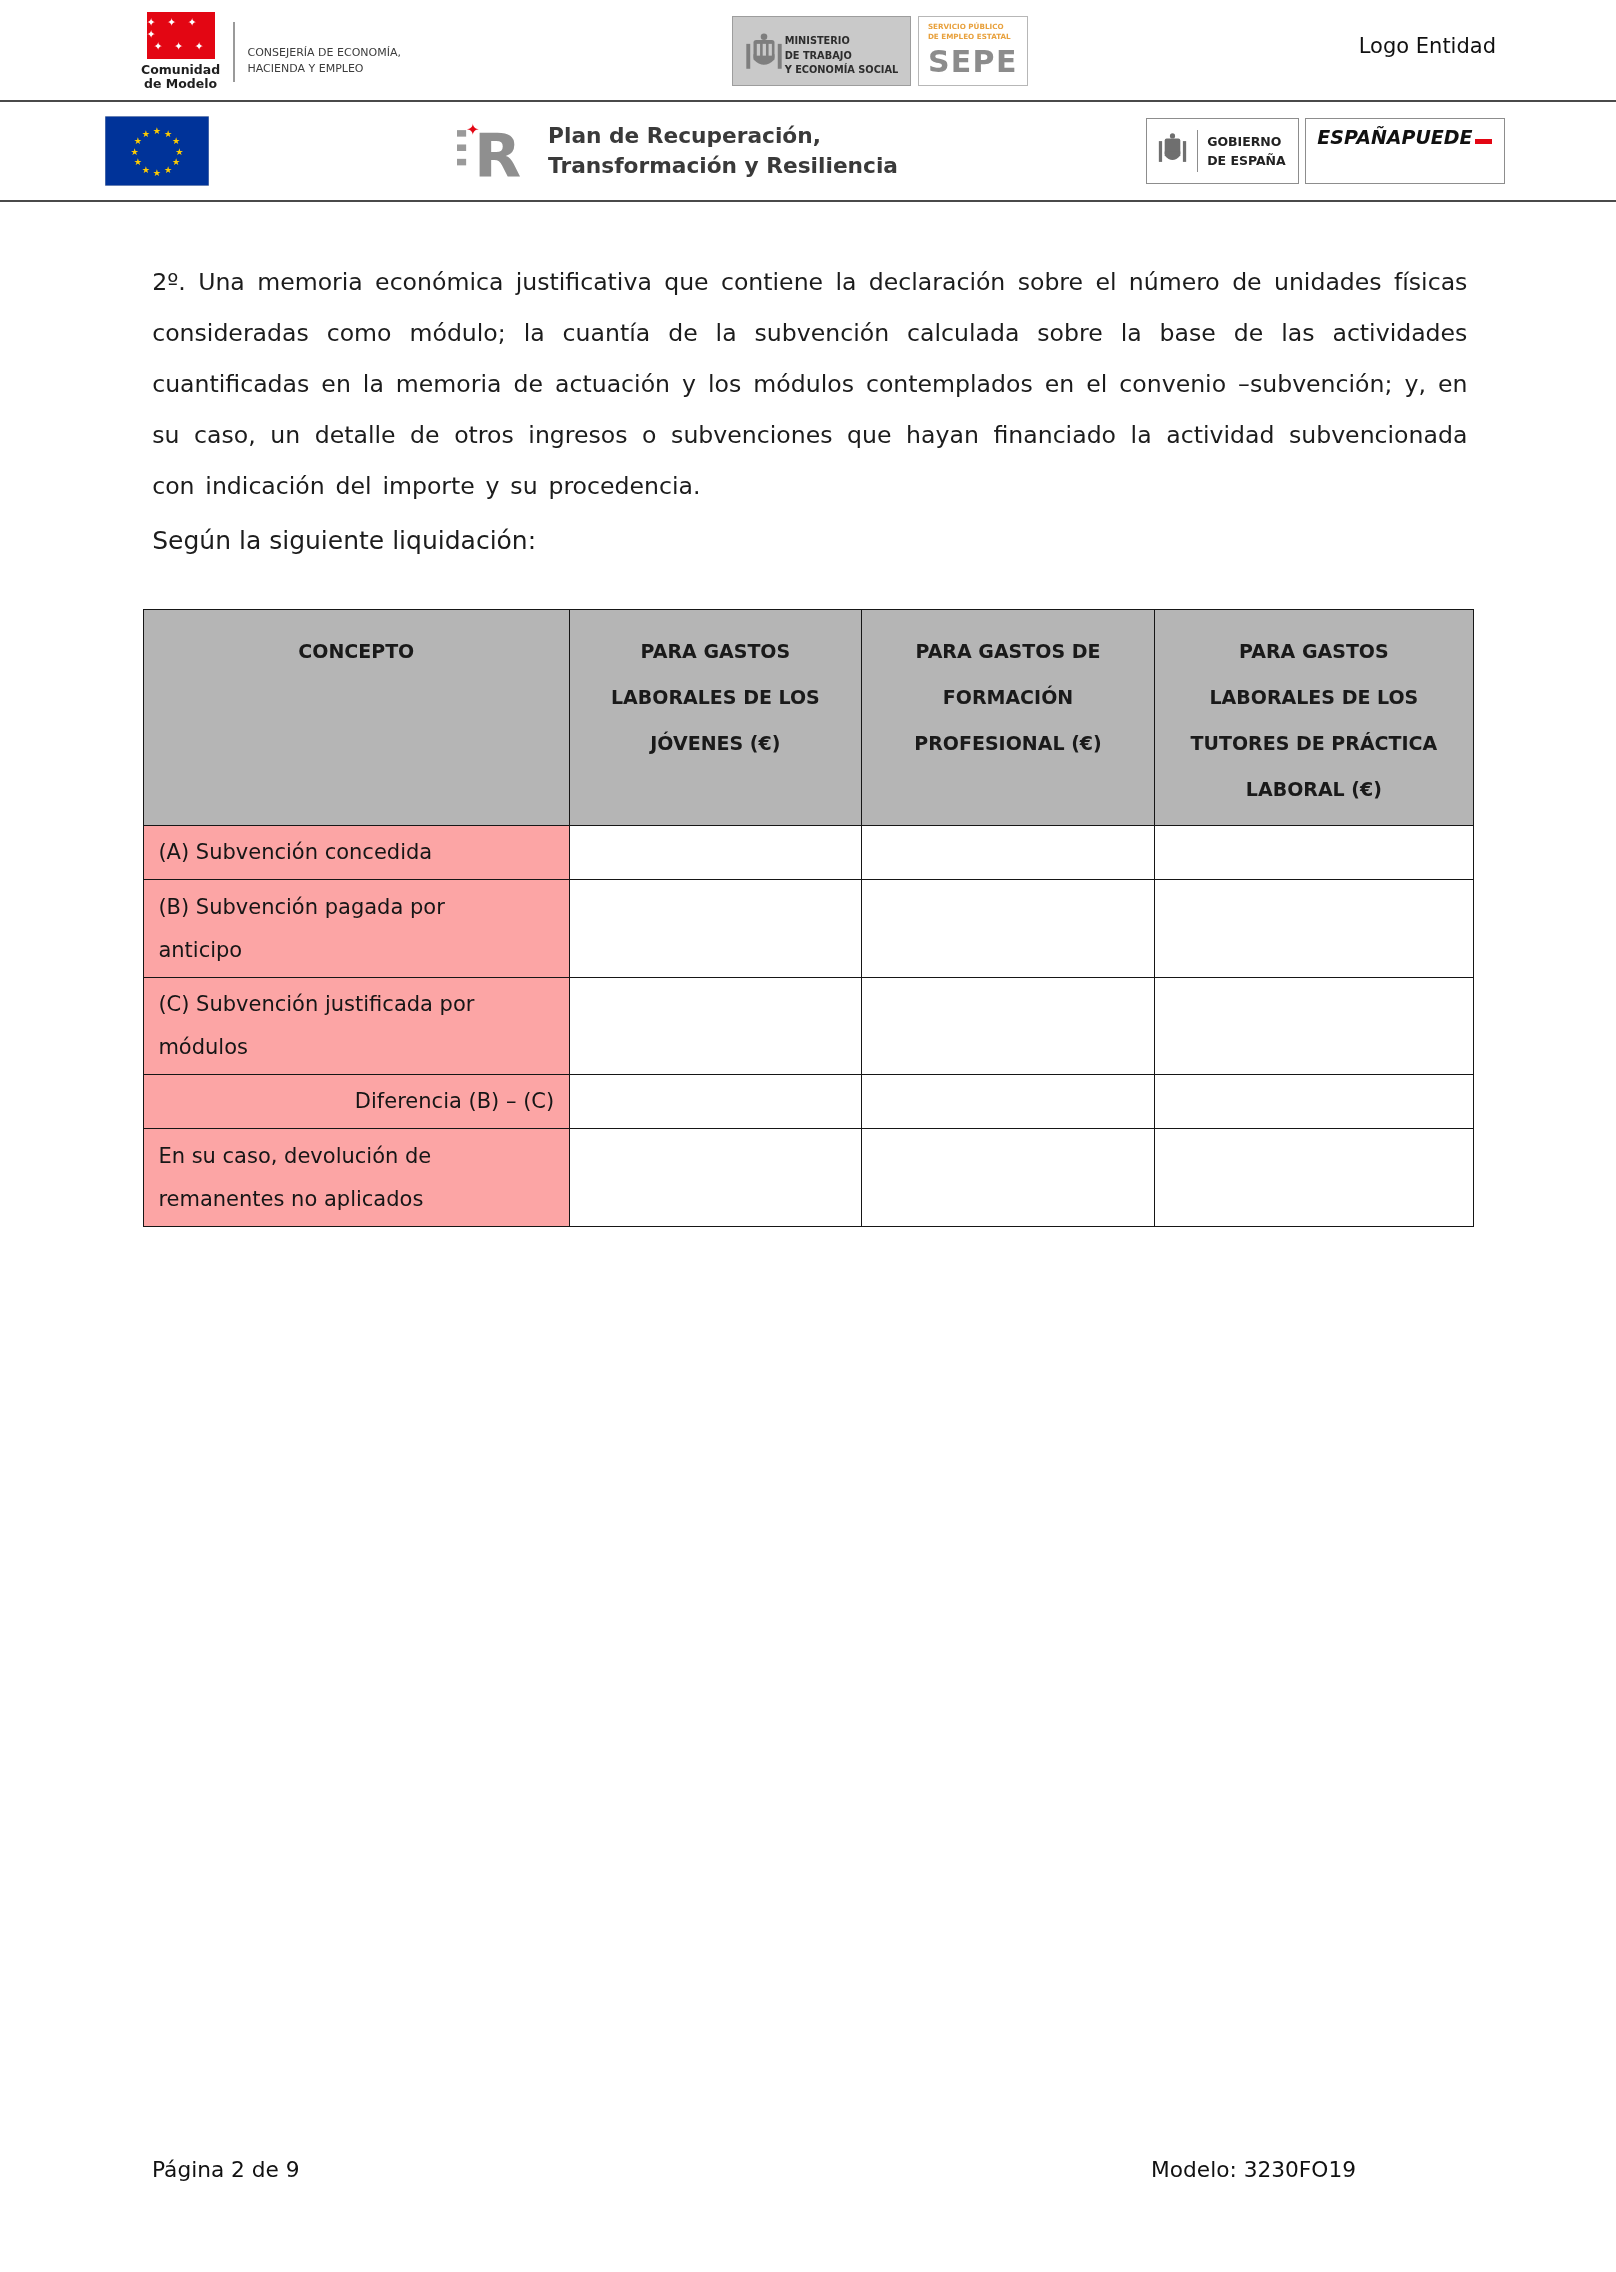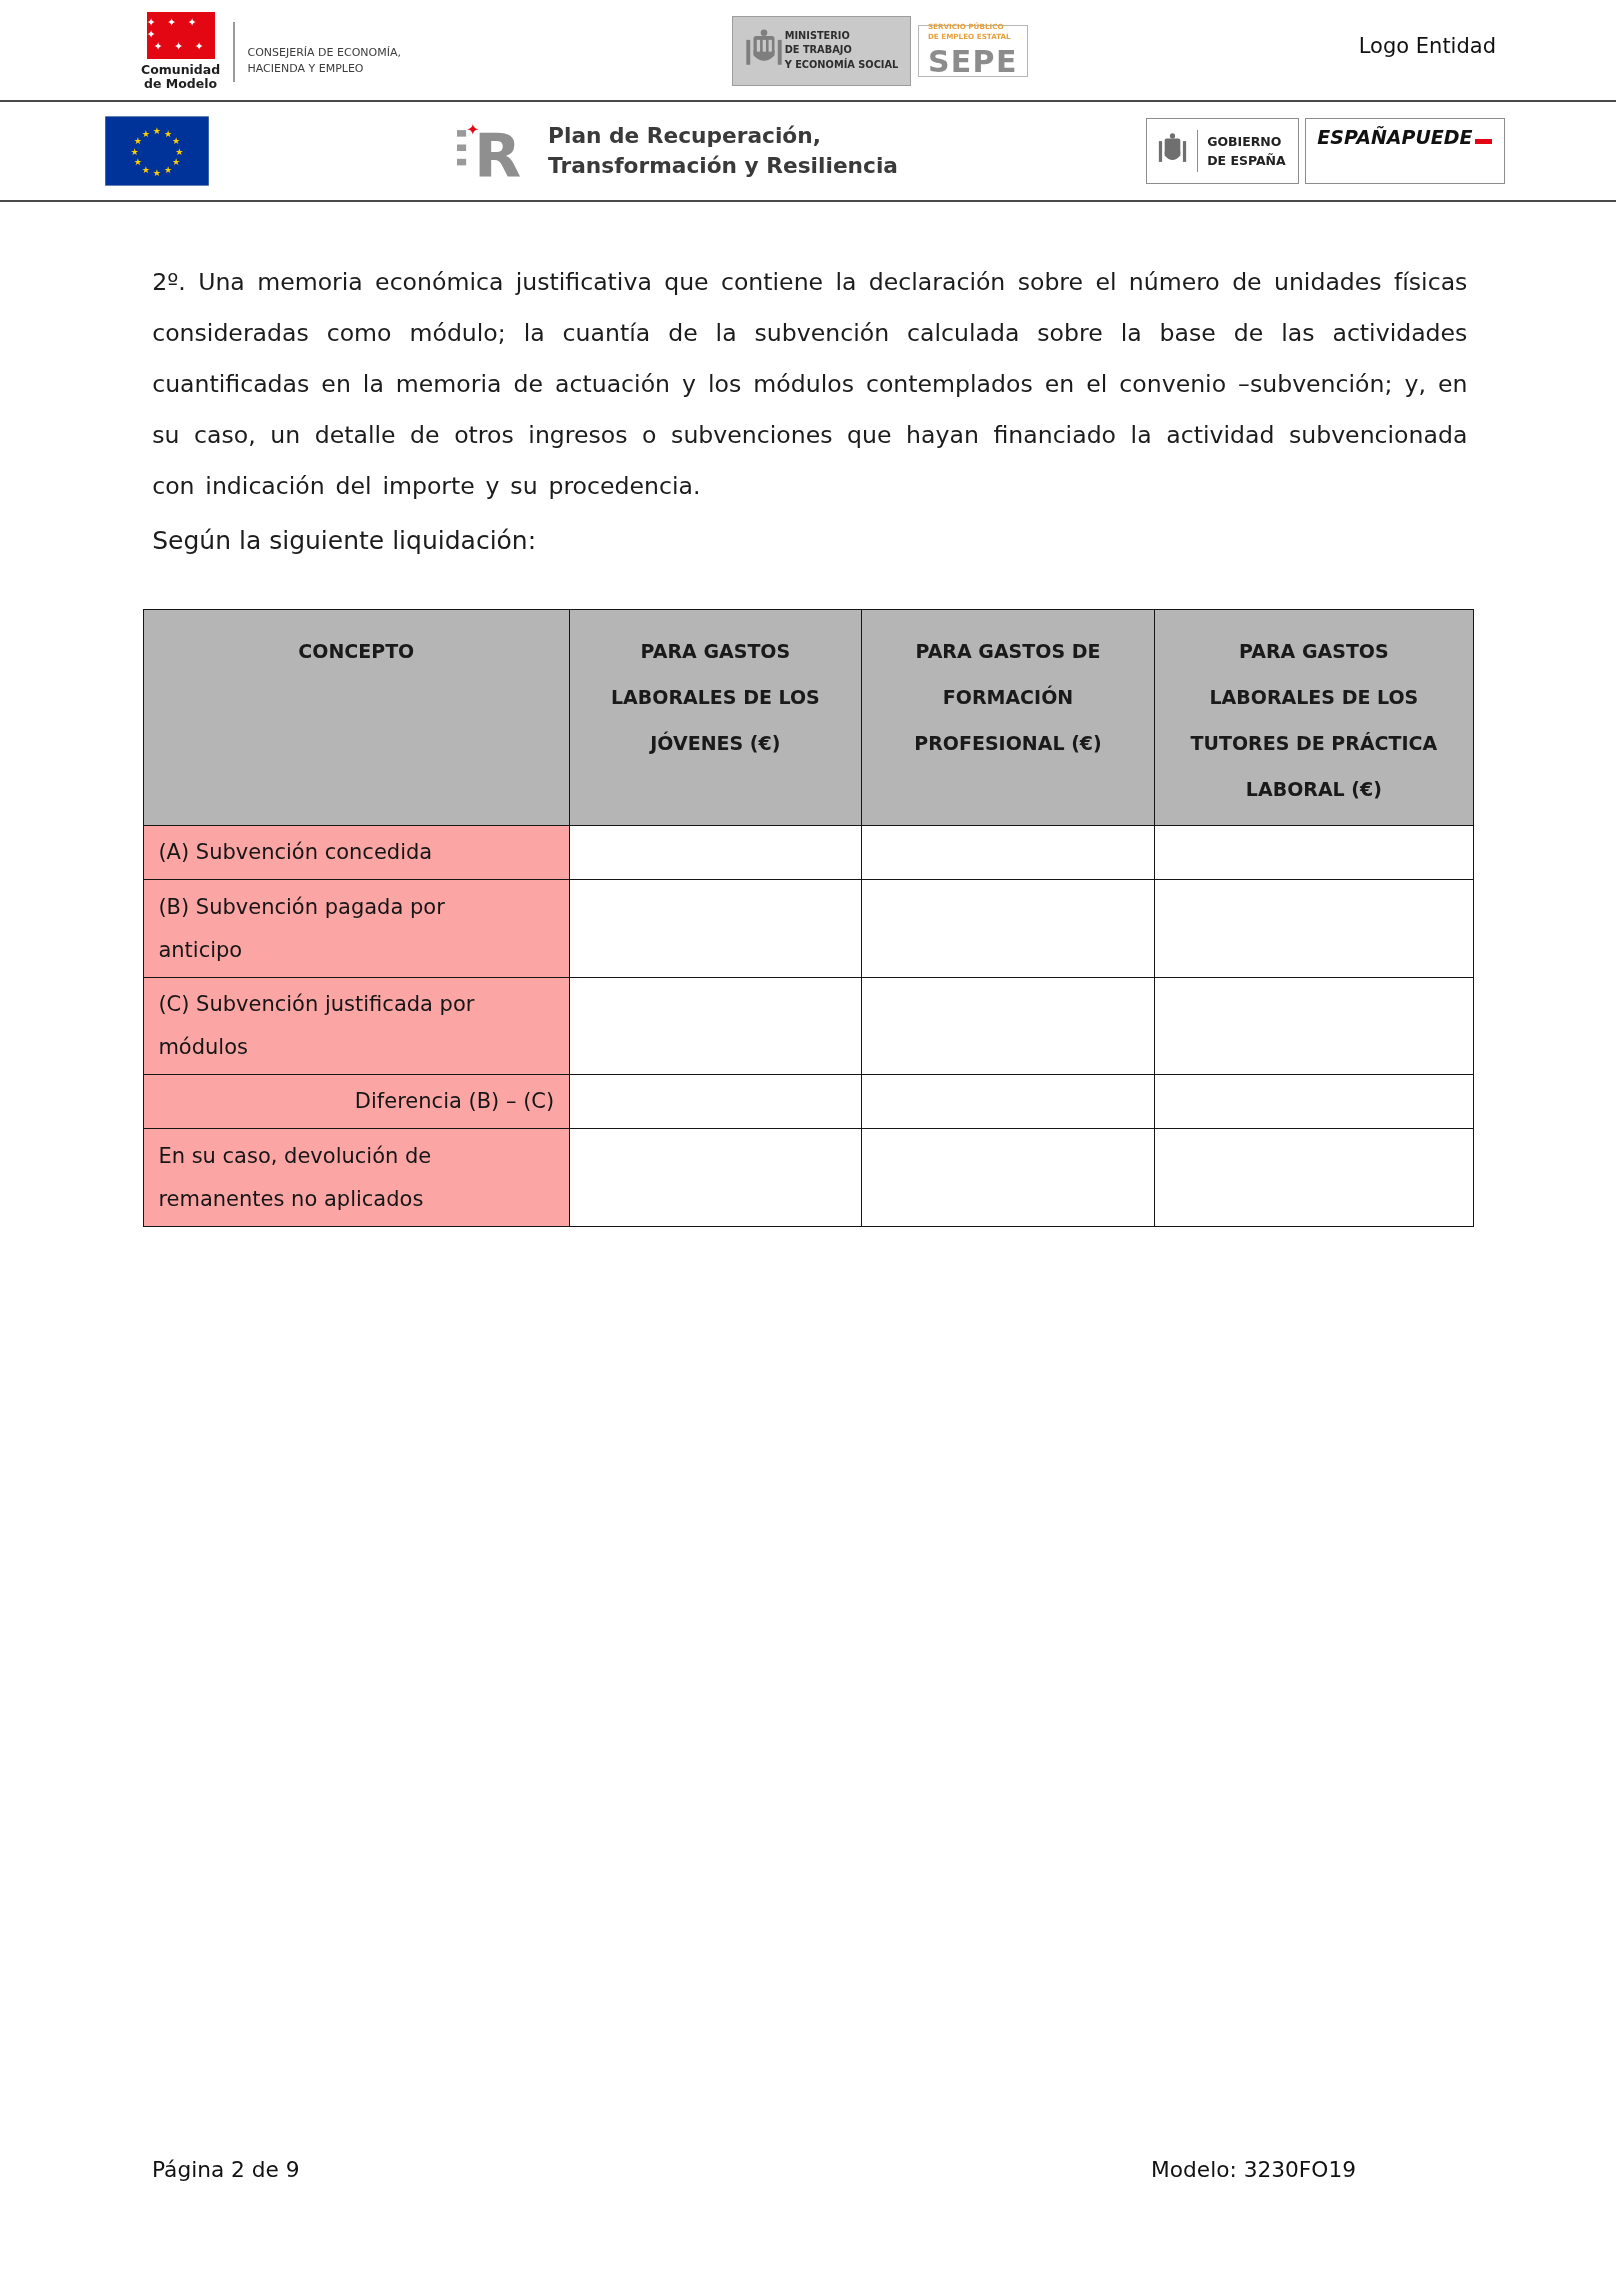--- a/index.html
+++ b/index.html
@@ -23,27 +23,27 @@
   .cam-flag {
     width:68px; height:47px; background:#e30613;
     display:flex; flex-direction:column; justify-content:center; align-items:center; gap:0px;
   }
   .cam-flag span { color:#fff; font-size:11px; letter-spacing:3.9px; line-height:1.1; }
   .cam-name { font-size:12.5px; font-weight:bold; line-height:1.15; text-align:center; }
   .cam-divider { width:1.3px; height:60px; background:#9a9a9a; }
   .cam-dept { font-size:11px; line-height:1.45; color:#3c3c3c; padding-top:18.4px; }
   .min-group { display:flex; align-items:center; gap:6.6px; padding-top:3.9px; }
   .min-box {
-    display:flex; align-items:center; gap:2px;
+    display:flex; align-items:flex-end; gap:2px;
     background:#c9c9c9; border:0.7px solid #9d9d9d; padding:6.6px 11.8px; height:70px;
   }
   .min-name { font-size:9.8px; font-weight:bold; line-height:1.5; color:#2d2d2d; }
   .sepe-box {
     display:flex; flex-direction:column; justify-content:center;
-    background:#fff; border:0.7px solid #b7b7b7; padding:3.9px 9.2px; height:52px; min-width:110px;
+    background:#fff; border:0.7px solid #b7b7b7; padding:3.9px 9.2px; height:70px; min-width:110px;
   }
   .sepe-small { font-size:7.2px; color:#e8a13d; line-height:1.35; font-weight:bold; }
   .sepe-big { font-size:30px; color:#8c8c8c; font-weight:bold; letter-spacing:1.3px; margin-top:2.6px; }
   .entity-label { font-size:21px; padding-top:22px; color:#111;text-align:right; }
   .rule { height:2px; background:#4a4a4a; width:100%; }
   
   .hdr2 {
     display:flex; justify-content:space-between; align-items:center;
     padding:13px 112px 13px 105px; height:98px;
   }

